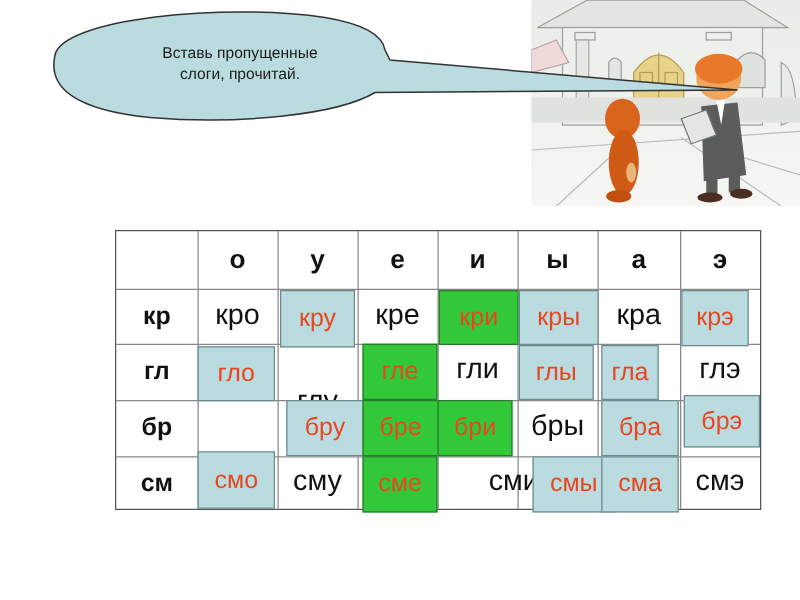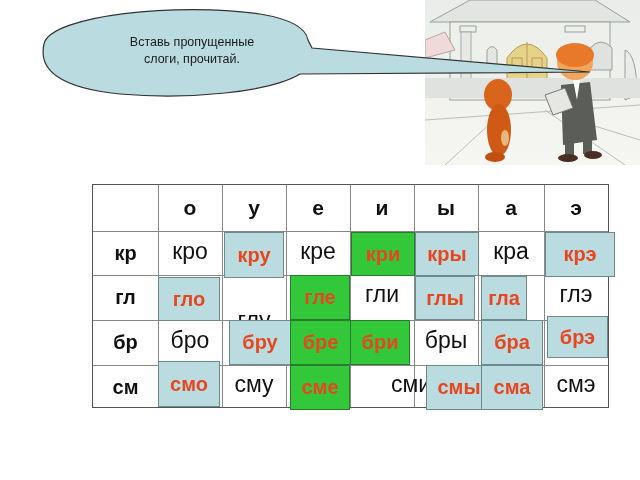--- a/index.html
+++ b/index.html
@@ -30,21 +30,21 @@
 
     .cell {
       position: absolute; display: flex; align-items: center; justify-content: center;
       font-size: 23px; color: #111;
     }
     .hdr { font-weight: bold; font-size: 21px; }
     .rowhdr { font-weight: bold; font-size: 20px; }
 
     .tile {
       position: absolute; display: flex; align-items: center; justify-content: center;
-      font-size: 20px; color: #e8461e; border: 1px solid #6e8a8d; font-weight: bold;
+      font-size: 20px; color: #e8461e; border: 1px solid #6e8a8d;
     }
     .tile.blue { background: #badbdf; }
     .tile.green { background: #33c83a; border-color: #2b7b2e; }
   </style>
 </head>
 <body>
 
 <div class="illustration">
   <svg viewBox="0 0 215 165" preserveAspectRatio="none">
 
@@ -128,32 +128,31 @@
   <div class="cell rowhdr" style="left:0;top:180px;width:65px;height:44px;">см</div>
 
   <div class="cell" style="left:65px;top:46px;width:64px;height:40px;">кро</div>
   <div class="cell" style="left:193px;top:46px;width:64px;height:40px;">кре</div>
   <div class="cell" style="left:385px;top:46px;width:66px;height:40px;">кра</div>
 
   <div class="cell" style="left:129px;top:90px;width:64px;height:38px;margin-top:26px;">глу</div>
   <div class="cell" style="left:257px;top:90px;width:64px;height:38px;">гли</div>
   <div class="cell" style="left:451px;top:90px;width:64px;height:38px;">глэ</div>
 
-  <div class="cell" style="left:65px;top:135px;width:64px;height:40px;">бро</div>
   <div class="cell" style="left:321px;top:135px;width:64px;height:40px;">бры</div>
 
   <div class="cell" style="left:129px;top:180px;width:64px;height:38px;">сму</div>
   <div class="cell" style="left:257px;top:180px;width:64px;height:38px;margin-left:29px;">сми</div>
   <div class="cell" style="left:451px;top:180px;width:64px;height:38px;">смэ</div>
 </div>
 
 <div class="tile blue" style="left:224px;top:232px;width:60px;height:46px;">кру</div>
 <div class="tile green" style="left:351px;top:232px;width:64px;height:44px;">кри</div>
 <div class="tile blue" style="left:415px;top:232px;width:64px;height:44px;">кры</div>
-<div class="tile blue" style="left:545px;top:232px;width:70px;height:45px;">крэ</div>
+<div class="tile blue" style="left:545px;top:232px;width:54px;height:45px;">крэ</div>
 
 <div class="tile blue" style="left:158px;top:277px;width:62px;height:44px;">гло</div>
 <div class="tile green" style="left:290px;top:275px;width:60px;height:45px;">гле</div>
 <div class="tile blue" style="left:415px;top:276px;width:60px;height:44px;">глы</div>
 <div class="tile blue" style="left:481px;top:276px;width:46px;height:44px;">гла</div>
 
 <div class="tile blue" style="left:229px;top:320px;width:62px;height:45px;">бру</div>
 <div class="tile green" style="left:290px;top:320px;width:61px;height:45px;">бре</div>
 <div class="tile green" style="left:350px;top:320px;width:60px;height:45px;">бри</div>
 <div class="tile blue" style="left:481px;top:320px;width:62px;height:45px;">бра</div>

